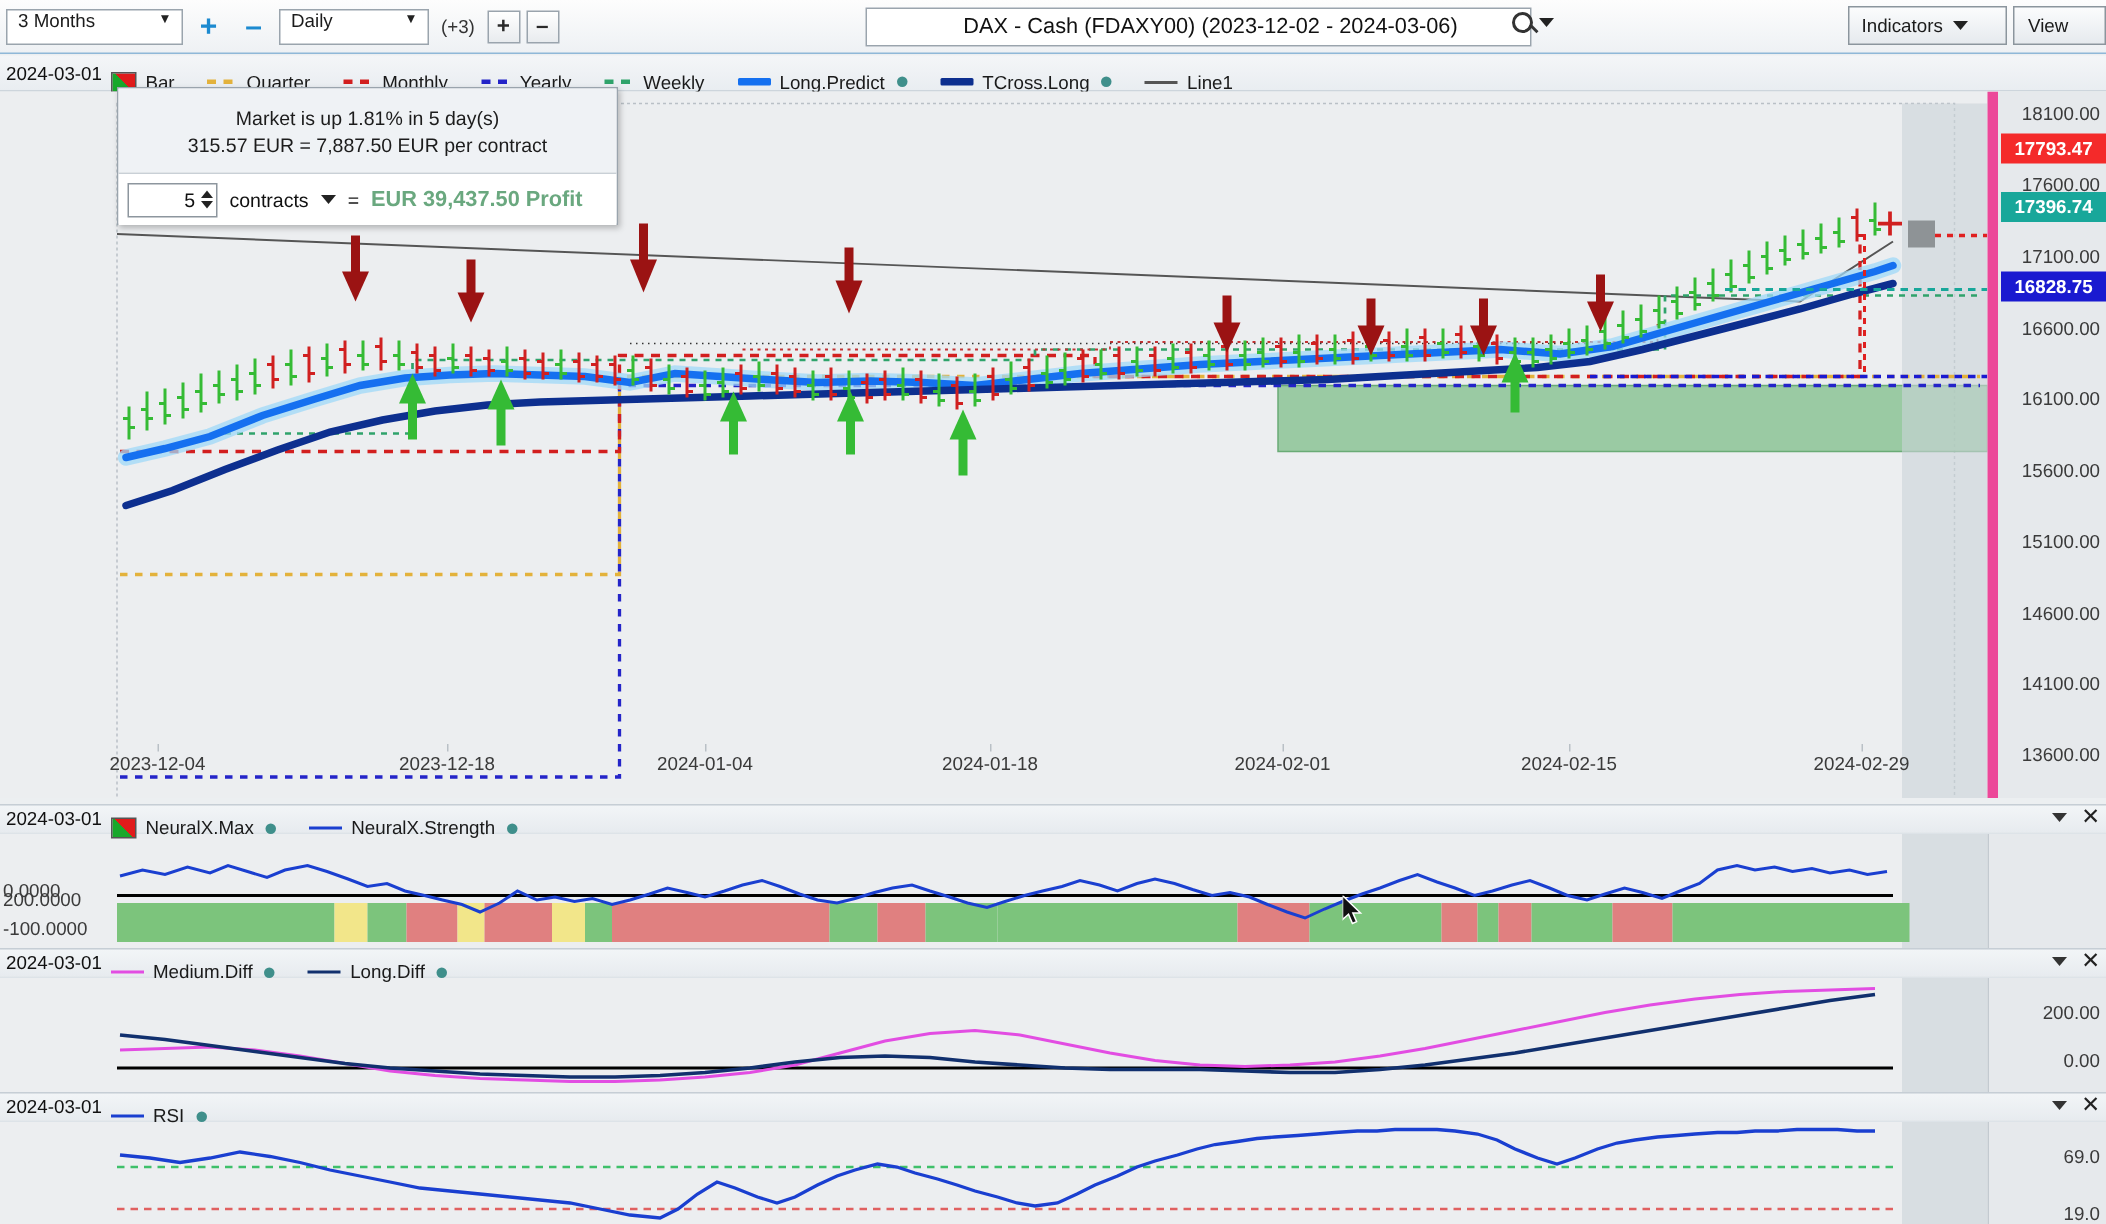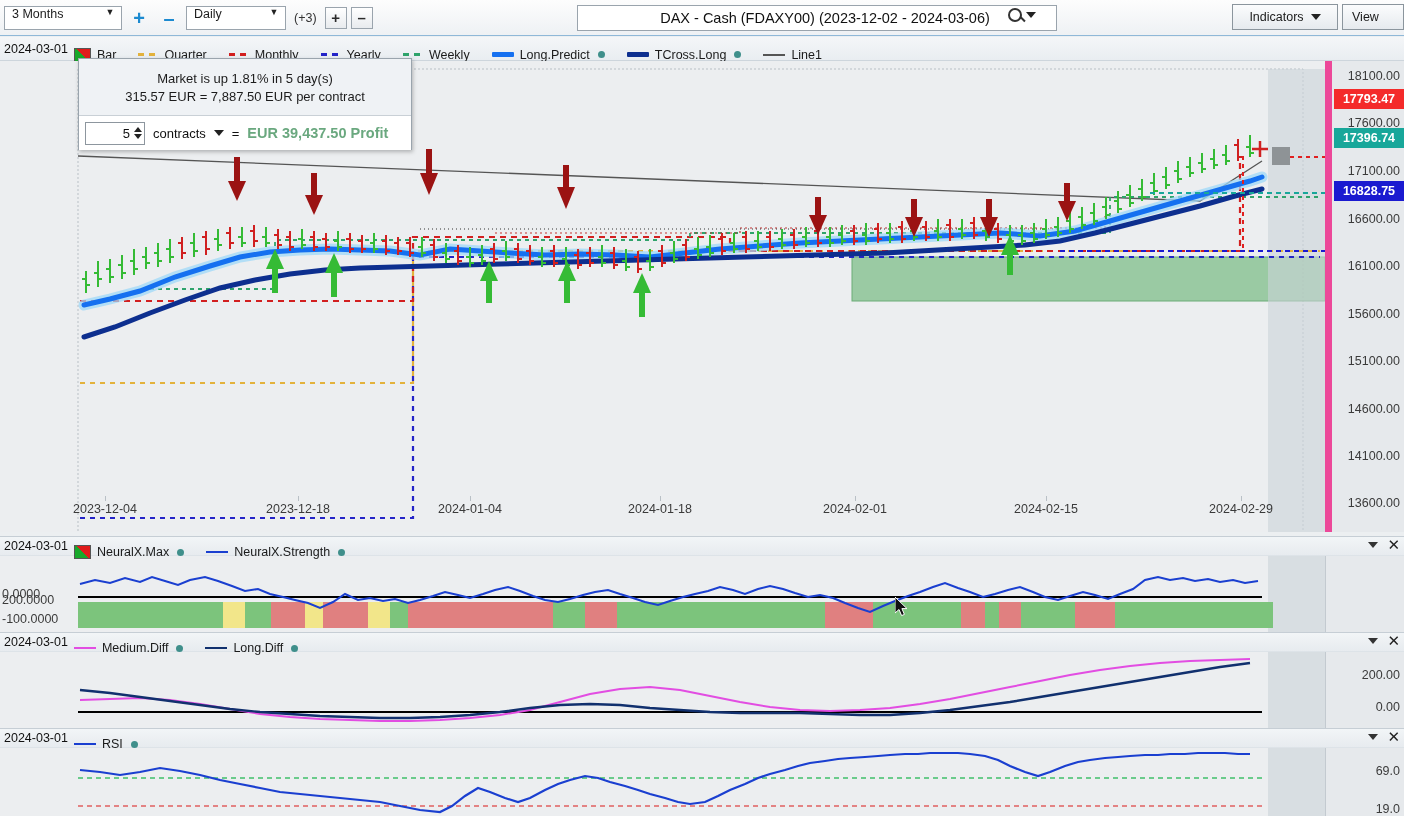--- a/index.html
+++ b/index.html
@@ -26,33 +26,33 @@
     width:22px; height:22px; border:1px solid #9aa4ad; background:linear-gradient(#fff,#e8ebee);
     display:flex; align-items:center; justify-content:center; font-size:15px; font-weight:bold;
     color:#2a2a2a; line-height:1;
   }
   .sqbtn.blue{ color:#1a7fc1; border-color:#9aa4ad; }
   .plusmin-noborder{ border:none; background:transparent; }
   #plus-big, #minus-big{ border:none; background:transparent; width:26px; height:26px; font-size:20px; color:#1c8ad0; }
   #minus-big{ font-size:20px; }
   .tb-text{ font-size:12.5px; color:#333; padding:0 4px; }
   #symbol-wrap{
-    position:absolute; left:577px; top:5px; width:480px; height:26px;
+    position:absolute; left:577px; top:5px; width:444px; height:26px;
     border:1px solid #9aa4ad; background:#fff; display:flex; align-items:center;
     justify-content:center; font-size:14.5px; color:#111;padding-left:16px;
   }
   #search-icon-btn{ position:absolute; left:1008px; top:8px; display:flex; align-items:center; gap:4px; }
   .mag{ width:14px; height:14px; border:2px solid #333; border-radius:50%; position:relative; display:inline-block;}
   .mag::after{ content:''; position:absolute; width:7px; height:2px; background:#333;
      transform:rotate(45deg); right:-6px; bottom:0px; }
   .caret{ width:0;height:0;border-left:5px solid transparent;border-right:5px solid transparent;border-top:6px solid #222; }
   #btn-indicators{
     position:absolute; right:66px; top:4px; height:26px; min-width:106px;
     border:1px solid #8b959d; background:linear-gradient(#fbfcfd,#e6eaee);
-    display:flex; align-items:center; justify-content:center; gap:7px;
+    display:flex; align-items:center; justify-content:flex-start; gap:7px;
     font-size:12.5px; color:#1a1a1a; padding:0 8px;
   }
   #btn-view{
     position:absolute; right:0px; top:4px; height:26px; width:62px;
     border:1px solid #8b959d; background:linear-gradient(#fbfcfd,#e6eaee);
     display:flex; align-items:center; padding-left:9px;
     font-size:12.5px; color:#1a1a1a; overflow:hidden;
   }
 
   

